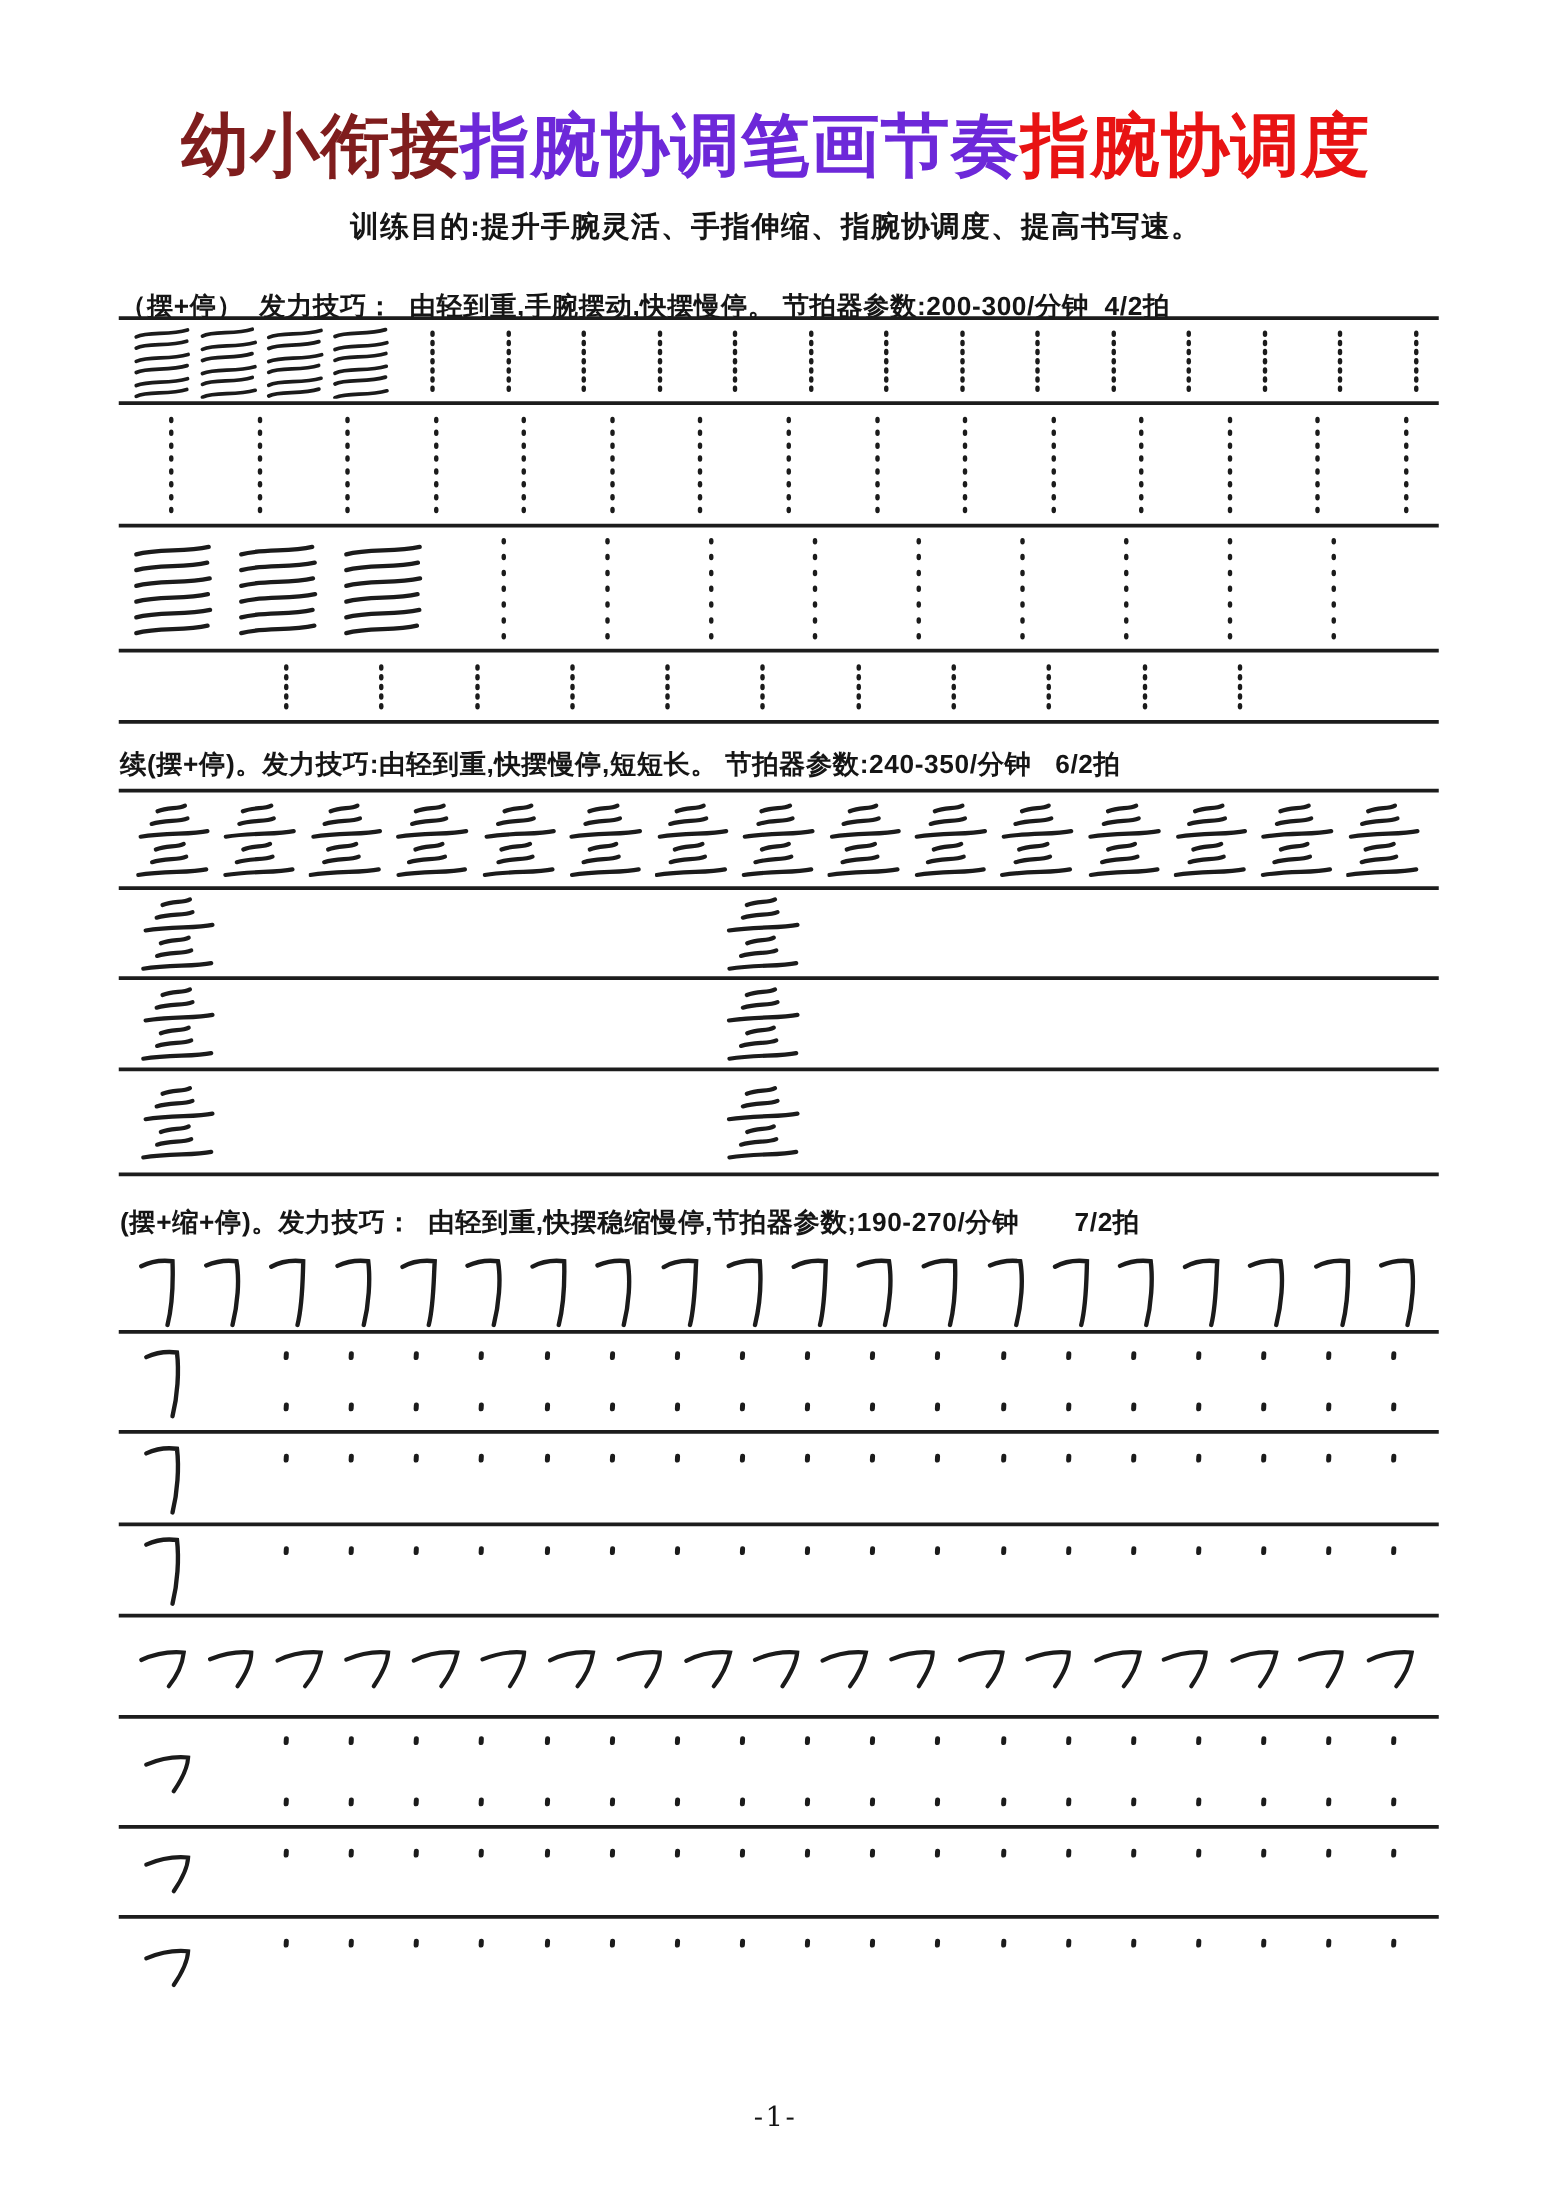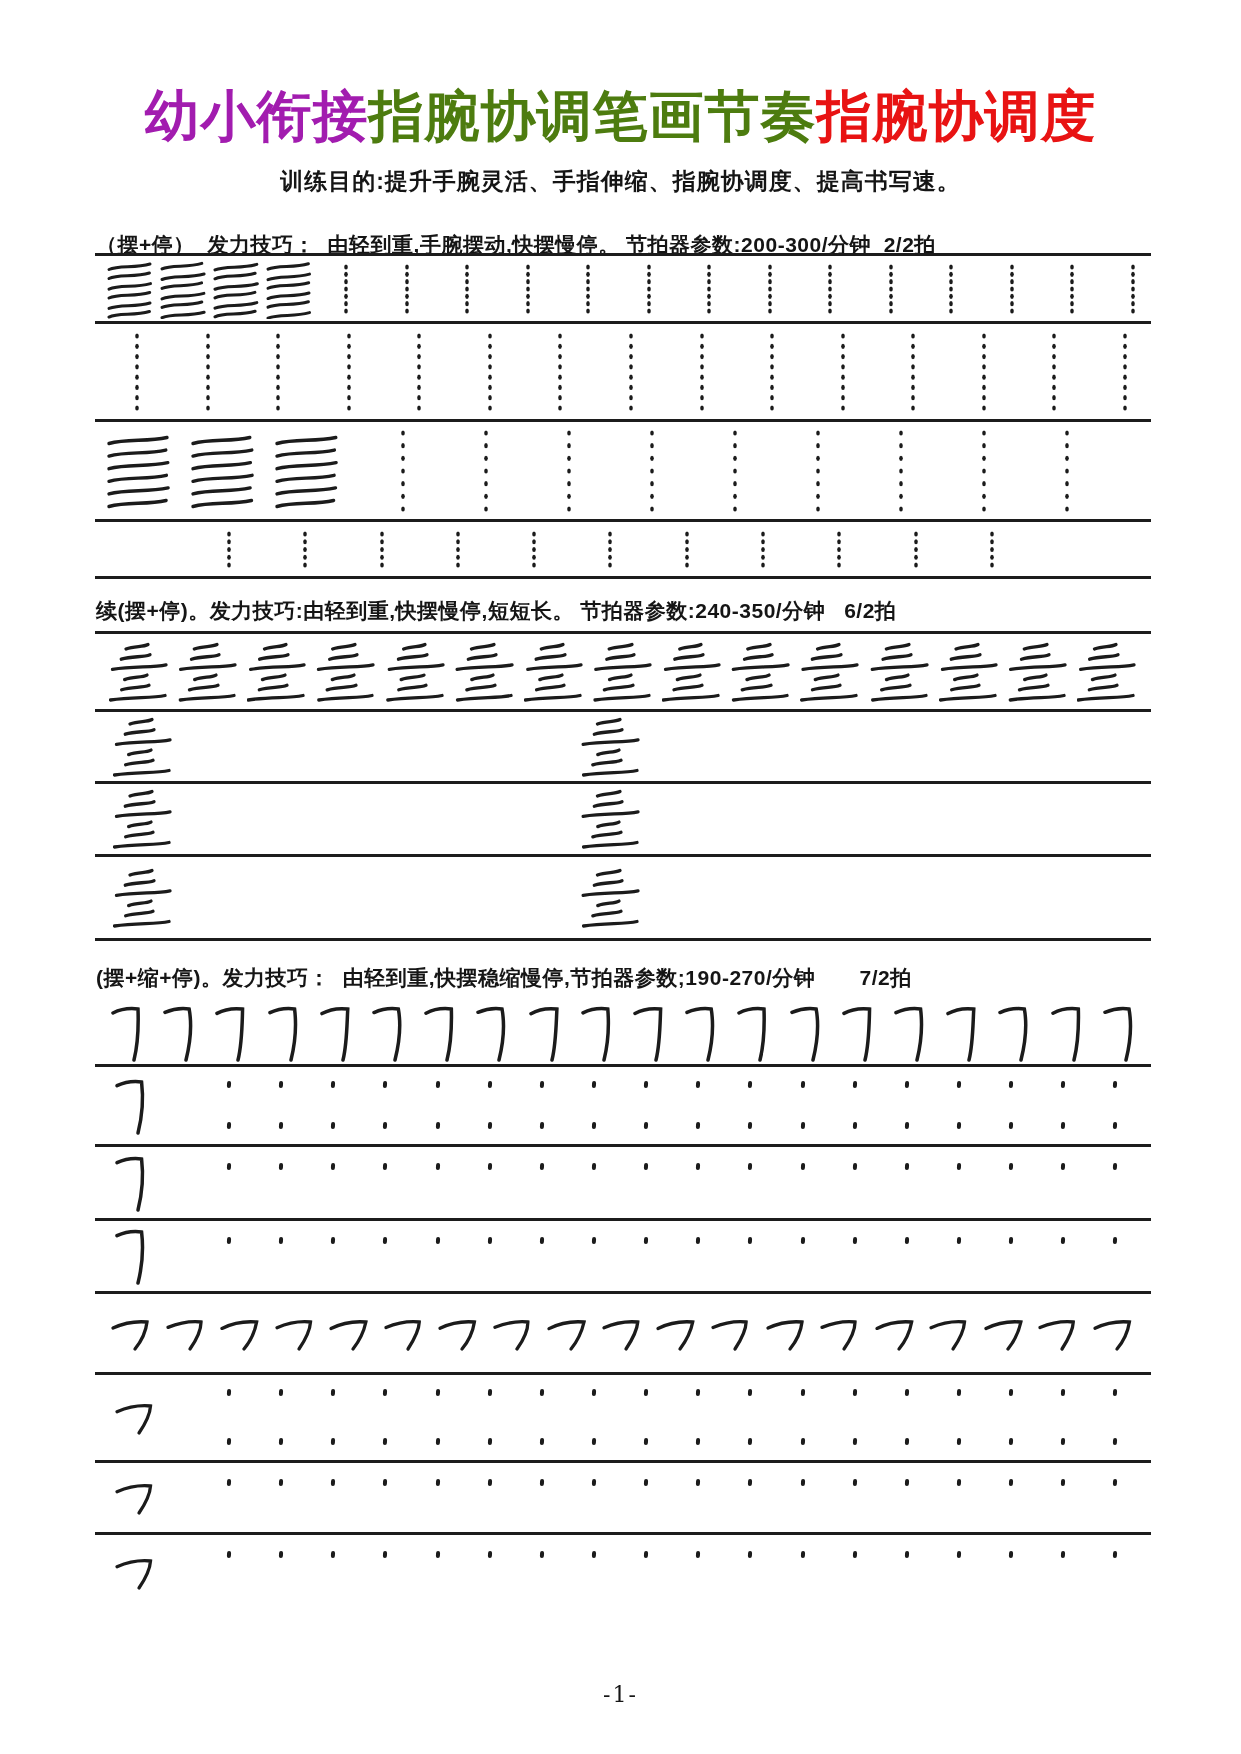--- a/index.html
+++ b/index.html
@@ -27,26 +27,26 @@
   .dot{width:3.5px;height:6.5px;border-radius:2px;background:#1b1b1b;display:inline-block;
     transform:rotate(3deg)}
   .exabs{position:absolute}
   .pagenum{left:0;right:0;top:1682px;text-align:center;
     font-family:"DejaVu Serif","Liberation Serif",serif;font-size:22px;letter-spacing:2px}
 </style>
 </head>
 <body>
 
 <div class="abs title">
-  <span style="color: #a21caf;">幼小衔接</span><span style="color: #4d7c0f;">指腕协调笔画节奏</span><span style="color: rgb(232, 19, 19);">指腕协调度</span>
+  <span style="color: #7f1d1d;">幼小衔接</span><span style="color: #6d28d9;">指腕协调笔画节奏</span><span style="color: rgb(232, 19, 19);">指腕协调度</span>
 </div>
 
 <div class="abs subtitle">训练目的:提升手腕灵活、手指伸缩、指腕协调度、提高书写速。</div>
 
-<div class="abs sec-header" style="top:231px">（摆+停）  发力技巧：  由轻到重,手腕摆动,快摆慢停。 节拍器参数:200-300/分钟  2/2拍</div>
+<div class="abs sec-header" style="top:231px">（摆+停）  发力技巧：  由轻到重,手腕摆动,快摆慢停。 节拍器参数:200-300/分钟  4/2拍</div>
 <div class="block btop" style="top:253px">
     <div class="row" style="height: 68px;">
       <div class="exgroup" style="padding-left: 10px; gap: 3px;">
         <svg width="50" height="60" viewBox="0 0 50 60">
           <path d="M4,10.5 C 14,6 30,9.5 45,5" stroke="#1b1b1b" stroke-width="3" fill="none" stroke-linecap="round"></path>
           <path d="M4,19.5 C 12.8,15 30,18.5 44.4,14" stroke="#1b1b1b" stroke-width="3" fill="none" stroke-linecap="round"></path>
           <path d="M4,30.099999999999998 C 14.8,25.599999999999998 30,29.099999999999998 45.5,24.599999999999998" stroke="#1b1b1b" stroke-width="3" fill="none" stroke-linecap="round"></path>
           <path d="M4,39 C 13.4,34.5 30,38 44.7,33.5" stroke="#1b1b1b" stroke-width="3" fill="none" stroke-linecap="round"></path>
           <path d="M4,49.449999999999996 C 15.1,44.949999999999996 30,48.449999999999996 45,43.949999999999996" stroke="#1b1b1b" stroke-width="3" fill="none" stroke-linecap="round"></path>
           <path d="M4,58.05 C 13.1,53.55 30,57.05 44.4,52.55" stroke="#1b1b1b" stroke-width="3" fill="none" stroke-linecap="round"></path>

